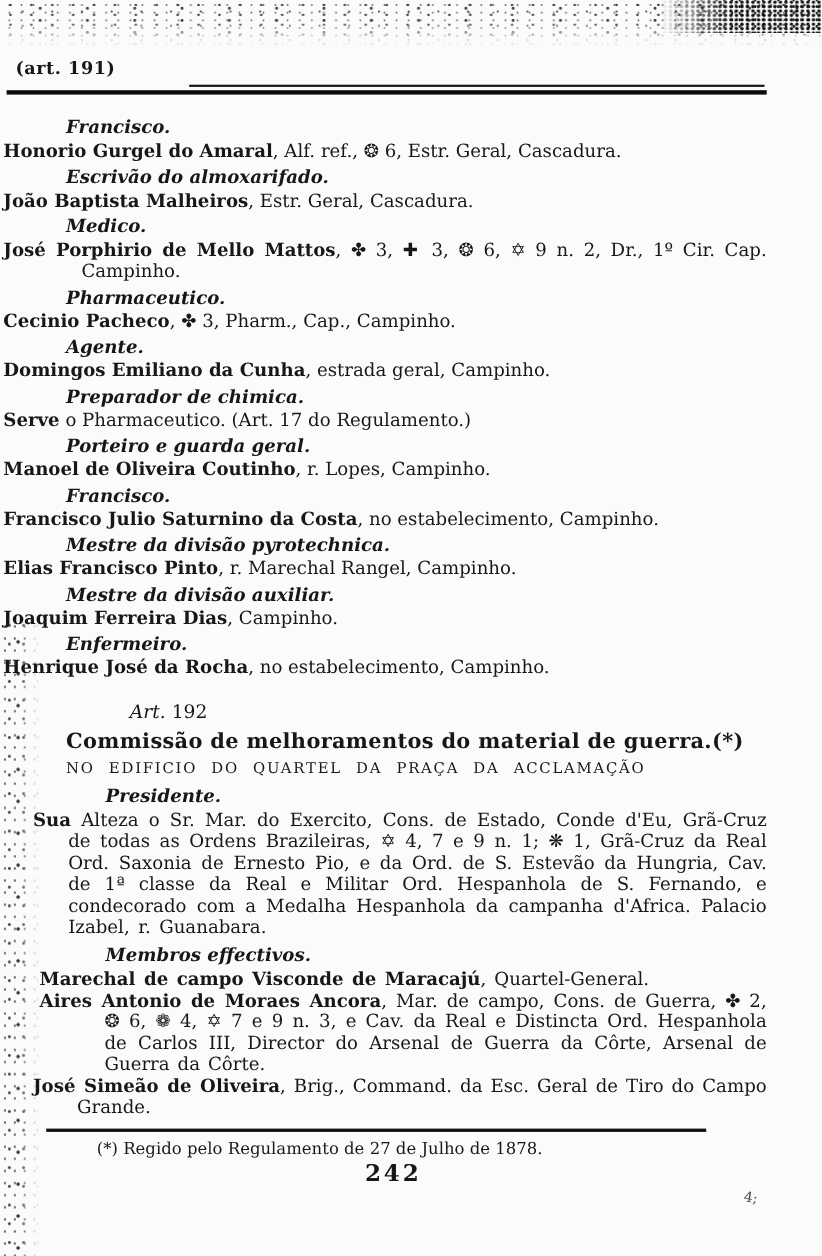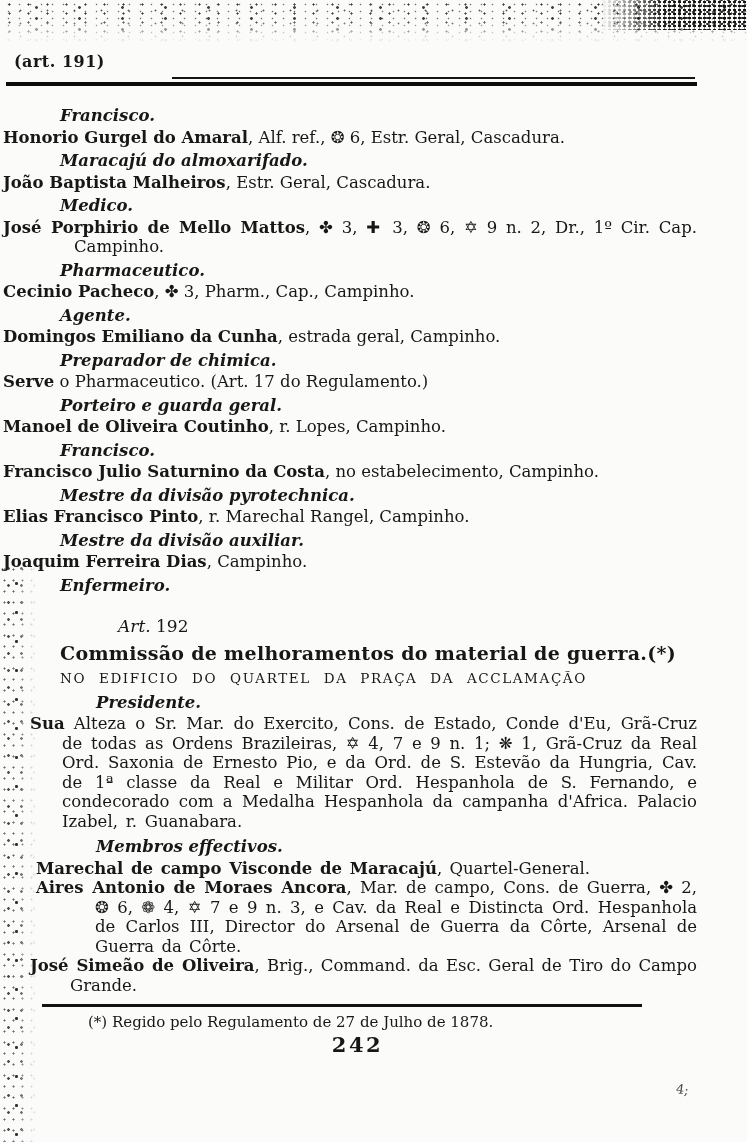--- a/index.html
+++ b/index.html
@@ -97,21 +97,21 @@
   <div class="rule-thick"></div>
 
   <div class="content">
 
     <div>
       <p class="sec-heading">Francisco.</p>
       <p class="entry"><b class="nm">Honorio Gurgel do Amaral</b><span>, Alf. ref., ❂ 6, Estr. Geral, Cascadura.</span></p>
     </div>
 
     <div>
-      <p class="sec-heading">Maracajú do almoxarifado.</p>
+      <p class="sec-heading">Escrivão do almoxarifado.</p>
       <p class="entry"><b class="nm">João Baptista Malheiros</b><span>, Estr. Geral, Cascadura.</span></p>
     </div>
 
     <div>
       <p class="sec-heading">Medico.</p>
       <p class="entry"><b class="nm">José Porphirio de Mello Mattos</b><span>, ✤ 3, ✚ 3, ❂ 6, ✡ 9 n. 2, Dr., 1º Cir. Cap. Campinho.</span></p>
     </div>
 
     <div>
       <p class="sec-heading">Pharmaceutico.</p>
@@ -143,20 +143,21 @@
       <p class="entry"><b class="nm">Elias Francisco Pinto</b><span>, r. Marechal Rangel, Campinho.</span></p>
     </div>
 
     <div>
       <p class="sec-heading">Mestre da divisão auxiliar.</p>
       <p class="entry"><b class="nm">Joaquim Ferreira Dias</b><span>, Campinho.</span></p>
     </div>
 
     <div>
       <p class="sec-heading">Enfermeiro.</p>
+      <p class="entry"><b class="nm">Henrique José da Rocha</b><span>, no estabelecimento, Campinho.</span></p>
     </div>
 
     <div class="art-block">
       <p class="art-line"><i>Art.</i> <span>192</span></p>
       <p class="art-title">Commissão de melhoramentos do material de guerra.(*)</p>
       <p class="art-sub">NO EDIFICIO DO QUARTEL DA PRAÇA DA ACCLAMAÇÃO</p>
 
       <p class="sub-heading">Presidente.</p>
       <p class="pres-para"><b class="nm">Sua</b><span> Alteza o Sr. Mar. do Exercito, Cons. de Estado, Conde d'Eu, Grã-Cruz de todas as Ordens Brazileiras, ✡ 4, 7 e 9 n. 1; ❋ 1, Grã-Cruz da Real Ord. Saxonia de Ernesto Pio, e da Ord. de S. Estevão da Hungria, Cav. de 1ª classe da Real e Militar Ord. Hespanhola de S. Fernando, e condecorado com a Medalha Hespanhola da campanha d'Africa. Palacio Izabel, r. Guanabara.</span></p>
 

